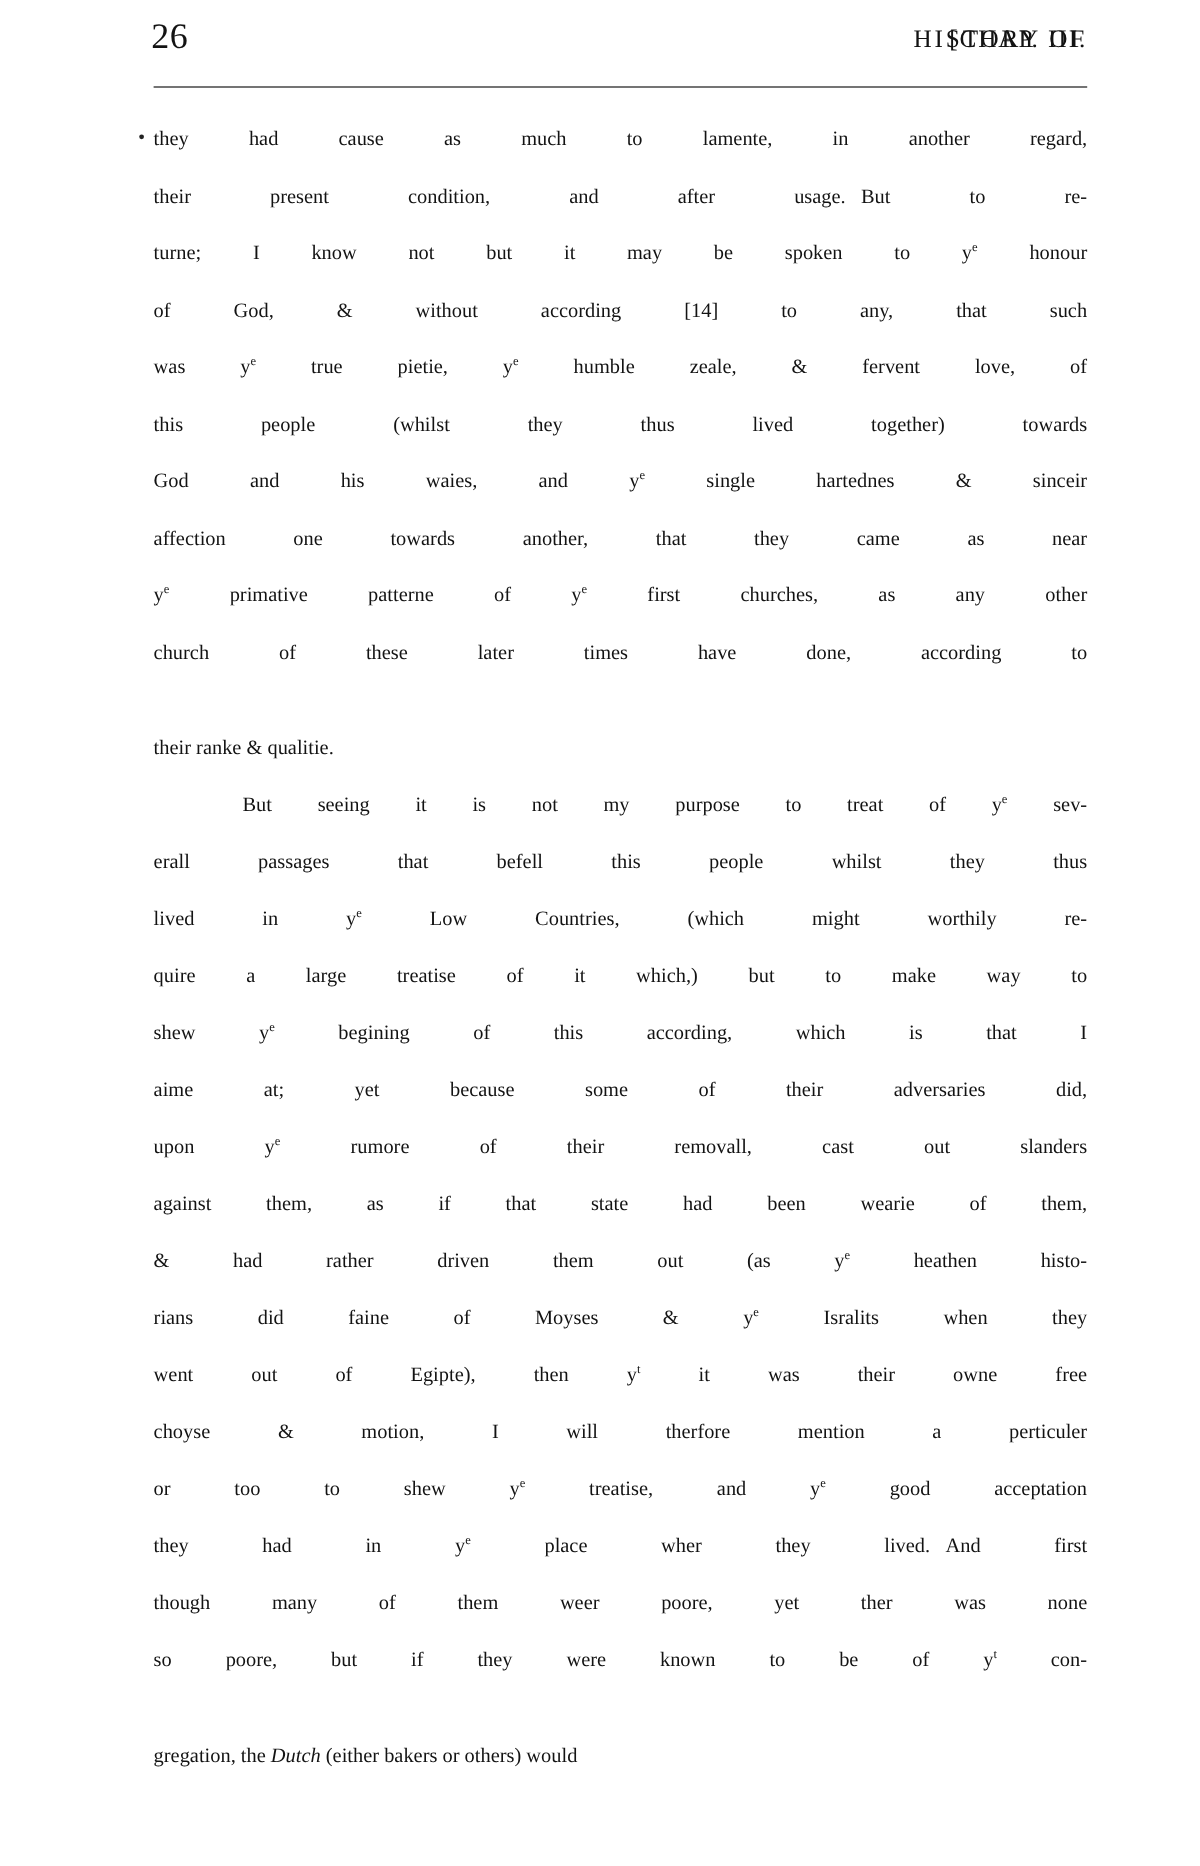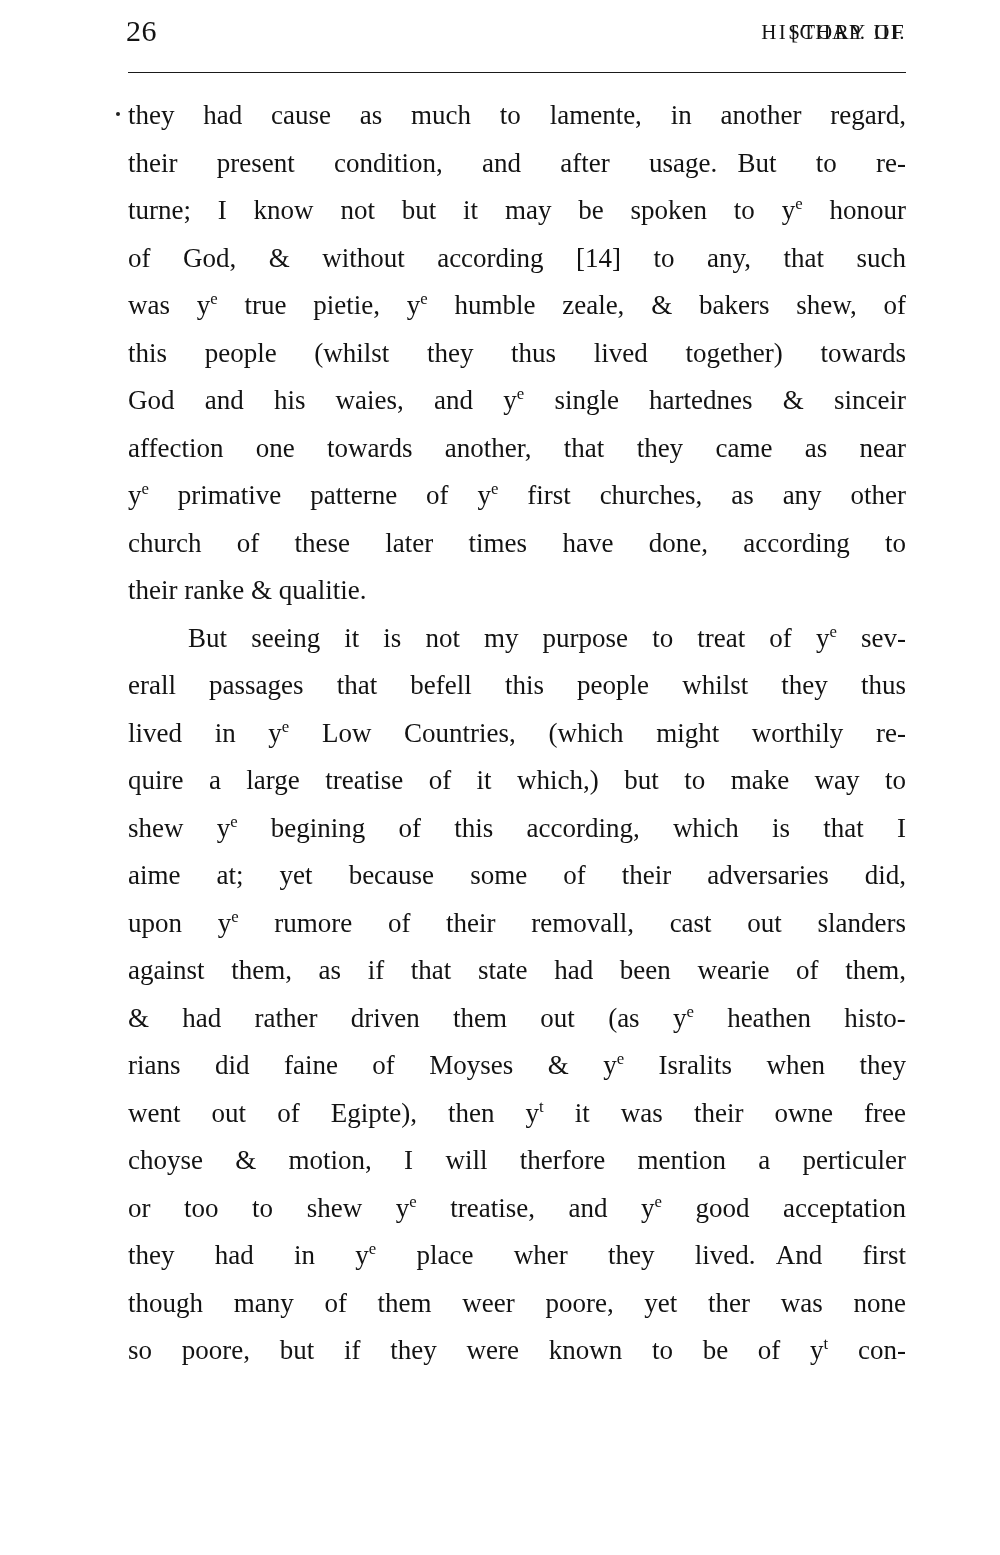--- a/index.html
+++ b/index.html
@@ -66,29 +66,30 @@
     position: absolute;
     left: 112px;
     top: 92px;
     width: 778px;
   }
   .line {
     display: flex;
     width: 778px;
     height: 47.5px;
     align-items: flex-start;
-    font-size: 27px;
+    font-size: 17px;
     line-height: 47.5px;
     white-space: pre;
   }
   .line.justify {
     justify-content: space-between;
   }
   .line.flush {
     justify-content: flex-start;
+    margin-top: 32px;
   }
   .line .w {
     white-space: pre;
   }
   .indent {
     display: inline-block;
     width: 36px;
   }
   .marginal-dot {
     position: absolute;
@@ -119,21 +120,21 @@
 
   <div class="rule"></div>
 
   <div class="marginal-dot"></div>
 
   <div class="body-text">
       <div class="line justify"><span class="w">they</span><span class="w">had</span><span class="w">cause</span><span class="w">as</span><span class="w">much</span><span class="w">to</span><span class="w">lamente,</span><span class="w">in</span><span class="w">another</span><span class="w">regard,</span></div>
       <div class="line justify"><span class="w">their</span><span class="w">present</span><span class="w">condition,</span><span class="w">and</span><span class="w">after</span><span class="w">usage.&nbsp;&nbsp;&nbsp;But</span><span class="w">to</span><span class="w">re-</span></div>
       <div class="line justify"><span class="w">turne;</span><span class="w">I</span><span class="w">know</span><span class="w">not</span><span class="w">but</span><span class="w">it</span><span class="w">may</span><span class="w">be</span><span class="w">spoken</span><span class="w">to</span><span class="w">y<sup>e</sup></span><span class="w">honour</span></div>
       <div class="line justify"><span class="w">of</span><span class="w">God,</span><span class="w">&amp;</span><span class="w">without</span><span class="w">according</span><span class="w">[14]</span><span class="w">to</span><span class="w">any,</span><span class="w">that</span><span class="w">such</span></div>
-      <div class="line justify"><span class="w">was</span><span class="w">y<sup>e</sup></span><span class="w">true</span><span class="w">pietie,</span><span class="w">y<sup>e</sup></span><span class="w">humble</span><span class="w">zeale,</span><span class="w">&amp;</span><span class="w">bakers</span><span class="w">shew,</span><span class="w">of</span></div>
+      <div class="line justify"><span class="w">was</span><span class="w">y<sup>e</sup></span><span class="w">true</span><span class="w">pietie,</span><span class="w">y<sup>e</sup></span><span class="w">humble</span><span class="w">zeale,</span><span class="w">&amp;</span><span class="w">fervent</span><span class="w">love,</span><span class="w">of</span></div>
       <div class="line justify"><span class="w">this</span><span class="w">people</span><span class="w">(whilst</span><span class="w">they</span><span class="w">thus</span><span class="w">lived</span><span class="w">together)</span><span class="w">towards</span></div>
       <div class="line justify"><span class="w">God</span><span class="w">and</span><span class="w">his</span><span class="w">waies,</span><span class="w">and</span><span class="w">y<sup>e</sup></span><span class="w">single</span><span class="w">hartednes</span><span class="w">&amp;</span><span class="w">sinceir</span></div>
       <div class="line justify"><span class="w">affection</span><span class="w">one</span><span class="w">towards</span><span class="w">another,</span><span class="w">that</span><span class="w">they</span><span class="w">came</span><span class="w">as</span><span class="w">near</span></div>
       <div class="line justify"><span class="w">y<sup>e</sup></span><span class="w">primative</span><span class="w">patterne</span><span class="w">of</span><span class="w">y<sup>e</sup></span><span class="w">first</span><span class="w">churches,</span><span class="w">as</span><span class="w">any</span><span class="w">other</span></div>
       <div class="line justify"><span class="w">church</span><span class="w">of</span><span class="w">these</span><span class="w">later</span><span class="w">times</span><span class="w">have</span><span class="w">done,</span><span class="w">according</span><span class="w">to</span></div>
       <div class="line flush"><span class="w">their ranke &amp; qualitie.</span></div>
       <div class="line justify"><span class="indent"></span><span class="w">But</span><span class="w">seeing</span><span class="w">it</span><span class="w">is</span><span class="w">not</span><span class="w">my</span><span class="w">purpose</span><span class="w">to</span><span class="w">treat</span><span class="w">of</span><span class="w">y<sup>e</sup></span><span class="w">sev-</span></div>
       <div class="line justify"><span class="w">erall</span><span class="w">passages</span><span class="w">that</span><span class="w">befell</span><span class="w">this</span><span class="w">people</span><span class="w">whilst</span><span class="w">they</span><span class="w">thus</span></div>
       <div class="line justify"><span class="w">lived</span><span class="w">in</span><span class="w">y<sup>e</sup></span><span class="w">Low</span><span class="w">Countries,</span><span class="w">(which</span><span class="w">might</span><span class="w">worthily</span><span class="w">re-</span></div>
       <div class="line justify"><span class="w">quire</span><span class="w">a</span><span class="w">large</span><span class="w">treatise</span><span class="w">of</span><span class="w">it</span><span class="w">which,)</span><span class="w">but</span><span class="w">to</span><span class="w">make</span><span class="w">way</span><span class="w">to</span></div>
@@ -142,15 +143,16 @@
       <div class="line justify"><span class="w">upon</span><span class="w">y<sup>e</sup></span><span class="w">rumore</span><span class="w">of</span><span class="w">their</span><span class="w">removall,</span><span class="w">cast</span><span class="w">out</span><span class="w">slanders</span></div>
       <div class="line justify"><span class="w">against</span><span class="w">them,</span><span class="w">as</span><span class="w">if</span><span class="w">that</span><span class="w">state</span><span class="w">had</span><span class="w">been</span><span class="w">wearie</span><span class="w">of</span><span class="w">them,</span></div>
       <div class="line justify"><span class="w">&amp;</span><span class="w">had</span><span class="w">rather</span><span class="w">driven</span><span class="w">them</span><span class="w">out</span><span class="w">(as</span><span class="w">y<sup>e</sup></span><span class="w">heathen</span><span class="w">histo-</span></div>
       <div class="line justify"><span class="w">rians</span><span class="w">did</span><span class="w">faine</span><span class="w">of</span><span class="w">Moyses</span><span class="w">&amp;</span><span class="w">y<sup>e</sup></span><span class="w">Isralits</span><span class="w">when</span><span class="w">they</span></div>
       <div class="line justify"><span class="w">went</span><span class="w">out</span><span class="w">of</span><span class="w">Egipte),</span><span class="w">then</span><span class="w">y<sup>t</sup></span><span class="w">it</span><span class="w">was</span><span class="w">their</span><span class="w">owne</span><span class="w">free</span></div>
       <div class="line justify"><span class="w">choyse</span><span class="w">&amp;</span><span class="w">motion,</span><span class="w">I</span><span class="w">will</span><span class="w">therfore</span><span class="w">mention</span><span class="w">a</span><span class="w">perticuler</span></div>
       <div class="line justify"><span class="w">or</span><span class="w">too</span><span class="w">to</span><span class="w">shew</span><span class="w">y<sup>e</sup></span><span class="w">treatise,</span><span class="w">and</span><span class="w">y<sup>e</sup></span><span class="w">good</span><span class="w">acceptation</span></div>
       <div class="line justify"><span class="w">they</span><span class="w">had</span><span class="w">in</span><span class="w">y<sup>e</sup></span><span class="w">place</span><span class="w">wher</span><span class="w">they</span><span class="w">lived.&nbsp;&nbsp;&nbsp;And</span><span class="w">first</span></div>
       <div class="line justify"><span class="w">though</span><span class="w">many</span><span class="w">of</span><span class="w">them</span><span class="w">weer</span><span class="w">poore,</span><span class="w">yet</span><span class="w">ther</span><span class="w">was</span><span class="w">none</span></div>
       <div class="line justify"><span class="w">so</span><span class="w">poore,</span><span class="w">but</span><span class="w">if</span><span class="w">they</span><span class="w">were</span><span class="w">known</span><span class="w">to</span><span class="w">be</span><span class="w">of</span><span class="w">y<sup>t</sup></span><span class="w">con-</span></div>
+      <div class="line flush"><span class="w">gregation, the <i>Dutch</i> (either bakers or others) would</span></div>
     </div>
 
 </div>
 
 </body></html>

